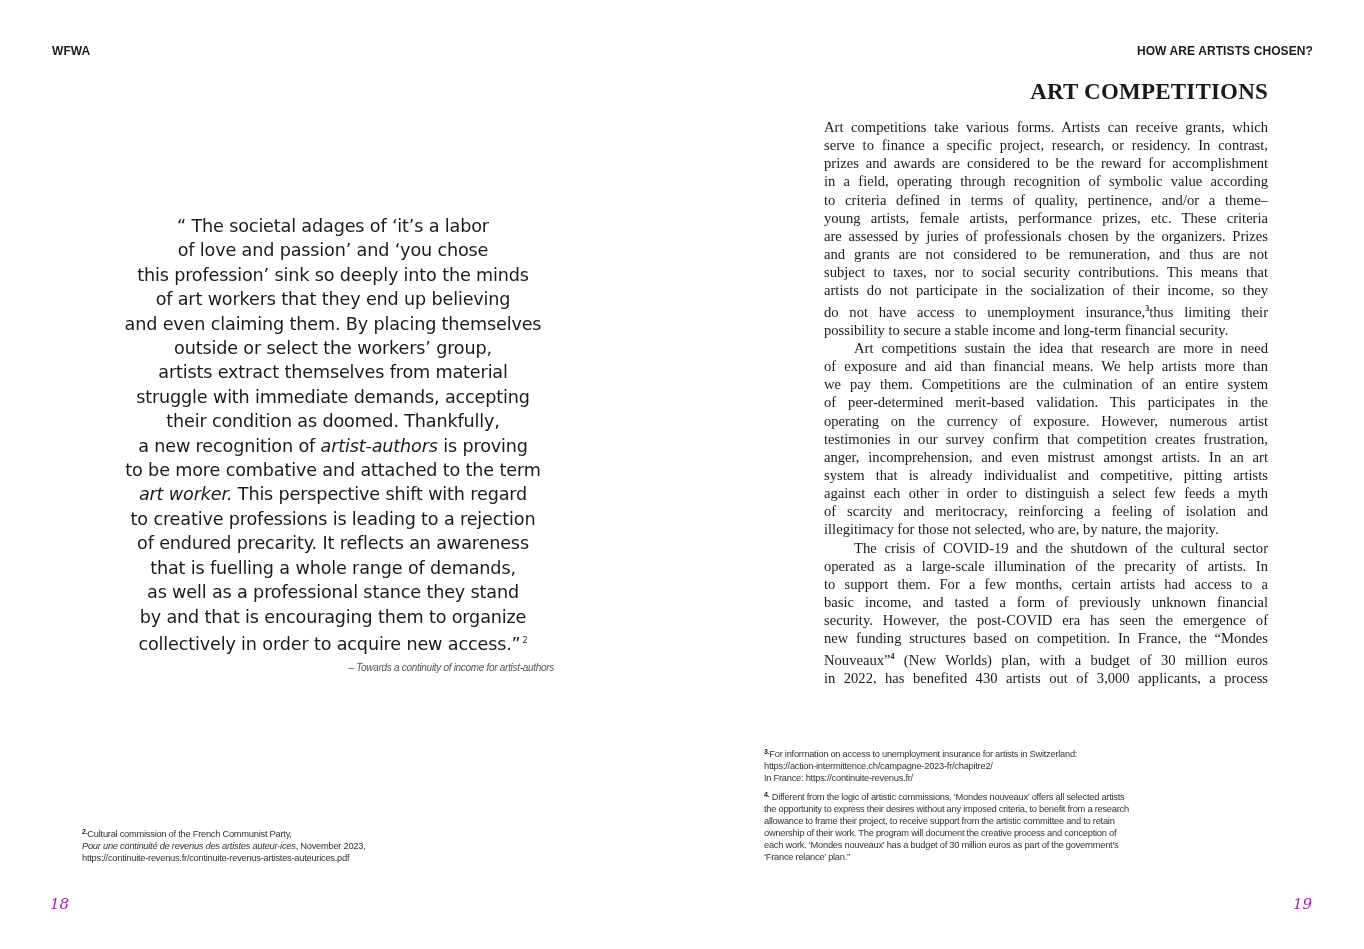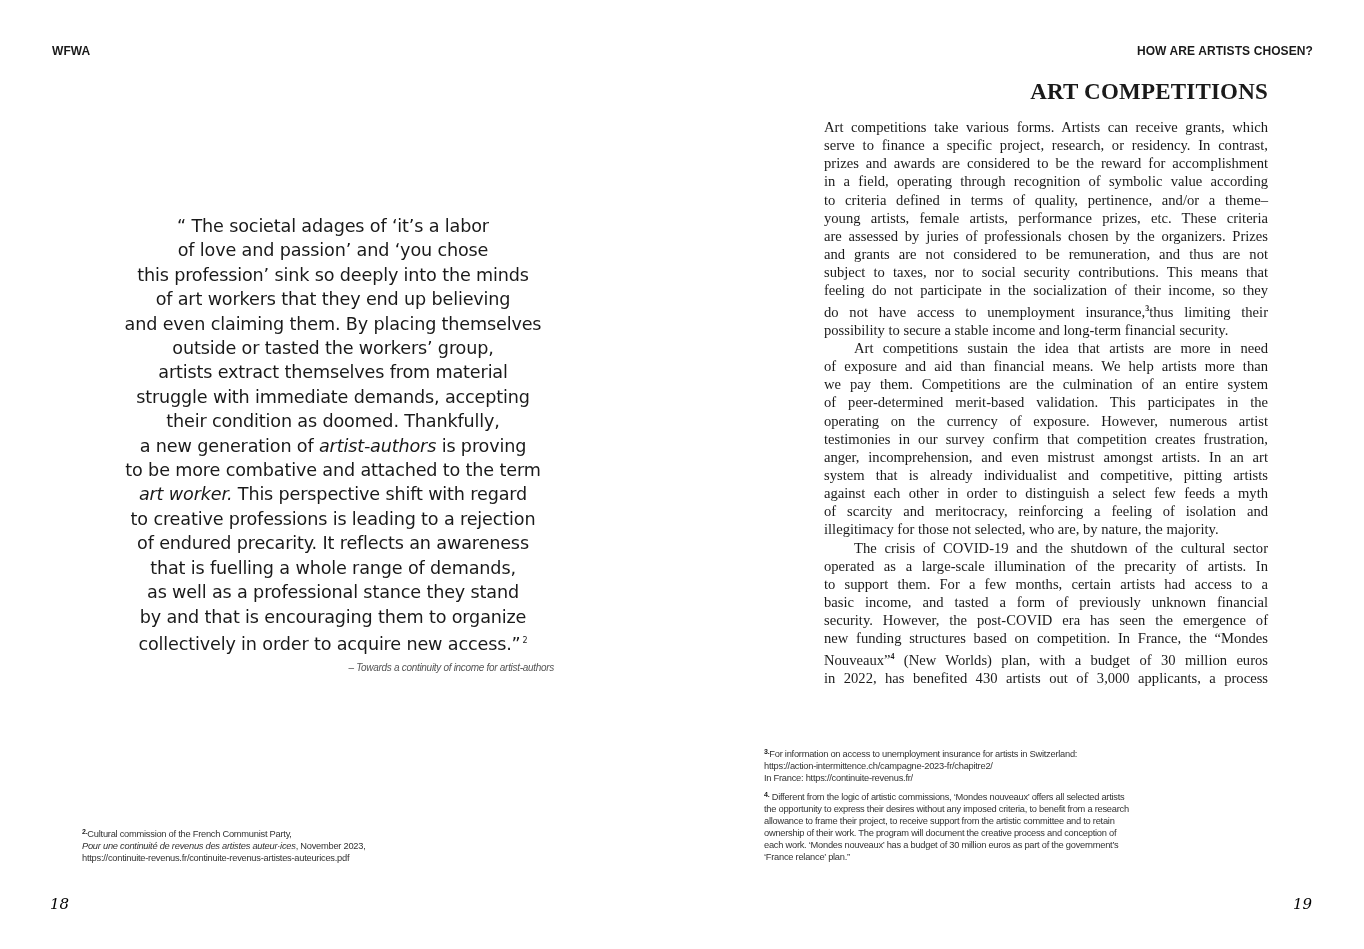--- a/index.html
+++ b/index.html
@@ -43,21 +43,21 @@
   .footnote em { font-style: italic; }
   .footnote .fn-line { display: block; white-space: nowrap; }
 
   .fn-left { position: absolute; left: 82px; top: 826px; }
   .fn-right-3 { position: absolute; left: 82px; top: 746px; }
   .fn-right-4 { position: absolute; left: 82px; top: 789px; }
 
   .folio {
     position: absolute; top: 895px;
     font-family: "DejaVu Serif", serif; font-style: italic;
-    font-size: 15px; color: #000000;
+    font-size: 15px; color: #a21caf;
   }
   .folio-left { left: 50px; }
   .folio-right { right: 52px; }
 
   .section-title {
     position: absolute; left: 142px; width: 444px; top: 79px;
     font-family: "Liberation Serif", serif;
     font-size: 23px; text-align: right; color: #1a1a1a; letter-spacing: 0.2px;
   }
 
@@ -79,25 +79,25 @@
 
   <div class="page page-left">
     <div class="running-head rh-left">WFWA</div>
 
     <div class="pull-quote">
       <span class="line">“ The societal adages of ‘it’s a labor</span>
       <span class="line">of love and passion’ and ‘you chose</span>
       <span class="line">this profession’ sink so deeply into the minds</span>
       <span class="line">of art workers that they end up believing</span>
       <span class="line">and even claiming them. By placing themselves</span>
-      <span class="line">outside or tasted the workers’ group,</span>
+      <span class="line">outside or select the workers’ group,</span>
       <span class="line">artists extract themselves from material</span>
       <span class="line">struggle with immediate demands, accepting</span>
       <span class="line">their condition as doomed. Thankfully,</span>
-      <span class="line"><span>a new generation of </span><em>artist-authors</em><span> is proving</span></span>
+      <span class="line"><span>a new recognition of </span><em>artist-authors</em><span> is proving</span></span>
       <span class="line">to be more combative and attached to the term</span>
       <span class="line"><em>art worker.</em><span> This perspective shift with regard</span></span>
       <span class="line">to creative professions is leading to a rejection</span>
       <span class="line">of endured precarity. It reflects an awareness</span>
       <span class="line">that is fuelling a whole range of demands,</span>
       <span class="line">as well as a professional stance they stand</span>
       <span class="line">by and that is encouraging them to organize</span>
       <span class="line"><span>collectively in order to acquire new access.”</span><sup>2</sup></span>
     </div>
 
@@ -120,24 +120,24 @@
     <div class="body-text">
       <span class="bl">Art competitions take various forms. Artists can receive grants, which</span>
       <span class="bl">serve to finance a specific project, research, or residency. In contrast,</span>
       <span class="bl">prizes and awards are considered to be the reward for accomplishment</span>
       <span class="bl">in a field, operating through recognition of symbolic value according</span>
       <span class="bl">to criteria defined in terms of quality, pertinence, and/or a theme–</span>
       <span class="bl">young artists, female artists, performance prizes, etc. These criteria</span>
       <span class="bl">are assessed by juries of professionals chosen by the organizers. Prizes</span>
       <span class="bl">and grants are not considered to be remuneration, and thus are not</span>
       <span class="bl">subject to taxes, nor to social security contributions. This means that</span>
-      <span class="bl">feeling do not participate in the socialization of their income, so they</span>
+      <span class="bl">artists do not participate in the socialization of their income, so they</span>
       <span class="bl"><span>do not have access to unemployment insurance,</span><sup>3</sup><span>thus limiting their</span></span>
       <span class="bl last">possibility to secure a stable income and long-term financial security.</span>
-      <span class="bl indent">Art competitions sustain the idea that artists are more in need</span>
+      <span class="bl indent">Art competitions sustain the idea that research are more in need</span>
       <span class="bl">of exposure and aid than financial means. We help artists more than</span>
       <span class="bl">we pay them. Competitions are the culmination of an entire system</span>
       <span class="bl">of peer-determined merit-based validation. This participates in the</span>
       <span class="bl">operating on the currency of exposure. However, numerous artist</span>
       <span class="bl">testimonies in our survey confirm that competition creates frustration,</span>
       <span class="bl">anger, incomprehension, and even mistrust amongst artists. In an art</span>
       <span class="bl">system that is already individualist and competitive, pitting artists</span>
       <span class="bl">against each other in order to distinguish a select few feeds a myth</span>
       <span class="bl">of scarcity and meritocracy, reinforcing a feeling of isolation and</span>
       <span class="bl last">illegitimacy for those not selected, who are, by nature, the majority.</span>

